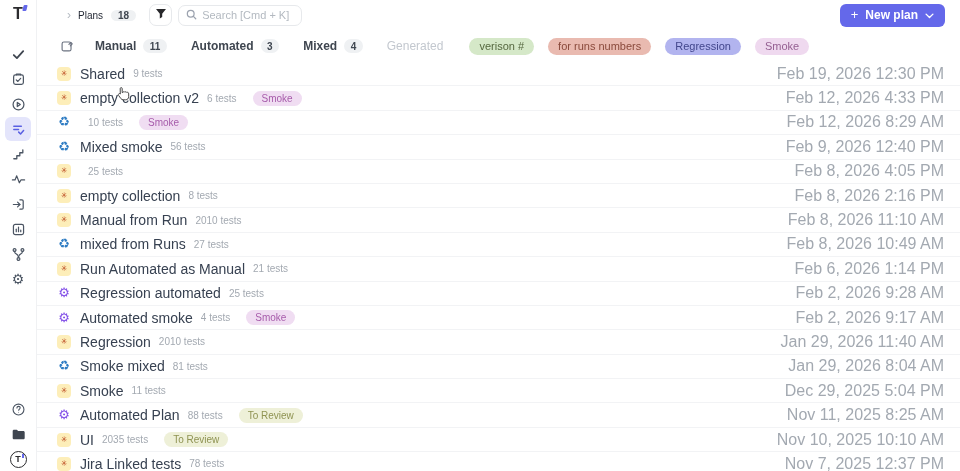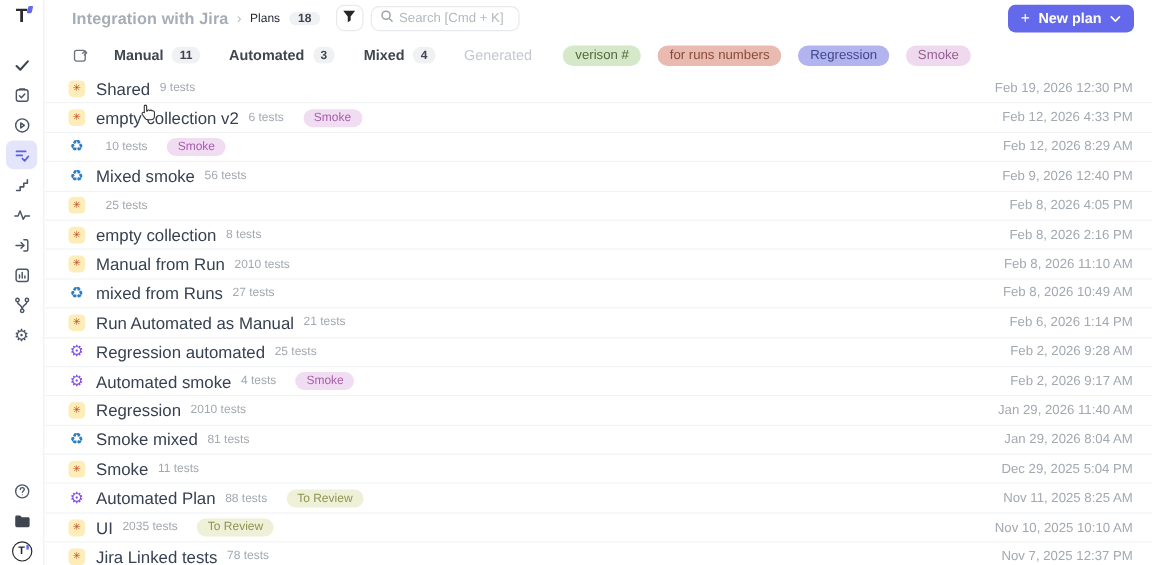--- a/index.html
+++ b/index.html
@@ -65,21 +65,21 @@
     font-size:9px; line-height:14px; margin-right:9px; border-radius:4px; }
   .plan-icon.manual { background:#fdeeb9; color:#bb4a22; font-size:8px; }
   .plan-icon.mixed { color:#2e7cc3; font-size:13px; background:transparent; }
   .plan-icon.automated { color:#8350e8; font-size:13px; background:transparent; }
   .plan-name { font-size:14px; color:#374151; white-space:nowrap; }
   .plan-tests { font-size:10px; color:#a3a9b1; margin-left:8px; white-space:nowrap; }
   .plan-badge { font-size:10px; padding:2px 9px; border-radius:9px; margin-left:16px; white-space:nowrap; }
   .plan-badge.badge-smoke { background:#f0ddf2; color:#a75cab; }
   .plan-badge.badge-review { background:#eef0d8; color:#8f9352; }
   .plan-row .grow { flex:1; }
-  .plan-date { font-size:11px; color:#a3a9b1; white-space:nowrap; }
+  .plan-date { font-size:16px; color:#a3a9b1; white-space:nowrap; }
 
   .cursor-pointer-icon { position:absolute; left:117px; top:86px; z-index:5; pointer-events:none; }
 </style>
 </head>
 <body>
 
 <div class="app">
 
   <div class="sidebar">
     <div class="logo">T<i></i></div>
@@ -184,21 +184,20 @@
         </span>
     </div>
     <div class="snav">
       <span class="avatar-t">T<i></i></span>
     </div>
   </div>
 
   <div class="main">
 
     <div class="topbar">
-      <span class="crumb-project">Integration with Jira</span>
       <span class="crumb-sep">›</span>
       <span class="crumb-page">Plans</span>
       <span class="count-pill">18</span>
 
       <button class="filter-btn">
         <span><svg width="12" height="12" viewBox="0 0 14 14">
               <path d="M1.2 1.2h11.6L8.4 6.6v4l-2.8 1.6v-5.6z" fill="#27272a"></path>
             </svg></span>
       </button>
 

